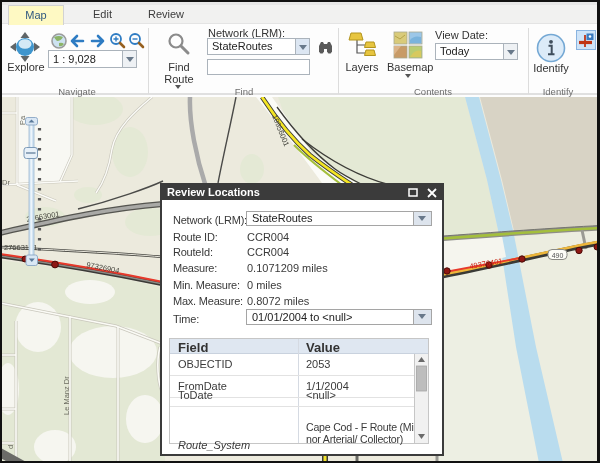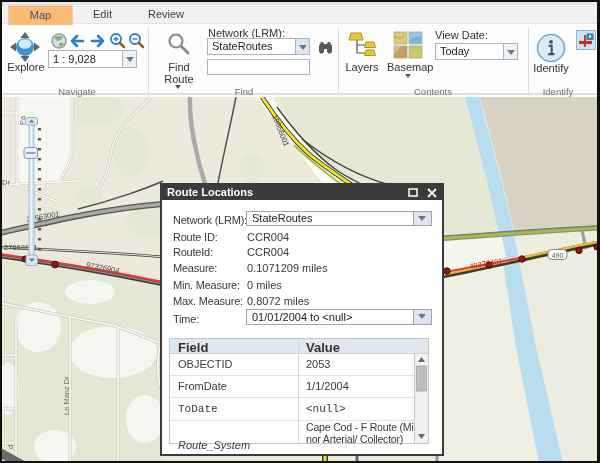--- a/index.html
+++ b/index.html
@@ -4,21 +4,21 @@
 <style>
 * { margin:0; padding:0; box-sizing:border-box; }
 html,body { width:600px; height:463px; overflow:hidden; background:#000; }
 body { font-family:"Liberation Sans", sans-serif; position:relative; }
 .abs { position:absolute; }
 
 #ribbon { position:absolute; left:0; top:0; width:600px; height:97px; background:#fdfdfd; }
 #topbar { position:absolute; left:0; top:0; width:600px; height:2px; background:#111; }
 #strip { position:absolute; left:0; top:2px; width:600px; height:3px; background:#e7e7e7; }
 #tabrow { position:absolute; left:2px; top:5px; width:598px; height:19px; background:#f1f1f0; border-bottom:1px solid #e4e4e4; }
-#tabMap { position:absolute; left:6px; top:0px; width:65px; height:20px; z-index:2; background:#fdba74; border:1px solid #d2d2d2; border-bottom:none; color:#30587f; font-size:11px; text-align:center; line-height:18px; }
+#tabMap { position:absolute; left:6px; top:0px; width:56px; height:20px; z-index:2; background:#fef9c3; border:1px solid #d2d2d2; border-bottom:none; color:#30587f; font-size:11px; text-align:center; line-height:18px; }
 .tab { position:absolute; top:0; height:19px; color:#3c3c3c; font-size:11px; line-height:18px; }
 #body { position:absolute; left:2px; top:24px; width:598px; height:71px; background:#fdfdfd; border-bottom:2px solid #e0e0e0; }
 .sep { position:absolute; top:4px; height:66px; width:1px; background:#dcdcdc; }
 .glabel { position:absolute; top:62px; font-size:9.5px; color:#6e6e6e; text-align:center; }
 .btntext { position:absolute; font-size:11px; color:#333; text-align:center; }
 .combo { position:absolute; background:#fff; border:1px solid #abb3bb; }
 .combo .txt { position:absolute; left:4px; top:0; font-size:11px; color:#222; }
 .cbtn { position:absolute; right:0; top:0; height:100%; width:14px; background:#eef1f4; border-left:1px solid #abb3bb; }
 .cbtn:after { content:""; position:absolute; left:3px; top:6px; border:4px solid transparent; border-top:5px solid #69798a; }
 .cbtn.blue { background:#dce6f2; }
@@ -280,21 +280,21 @@
     <rect x="25.5" y="20.5" width="12" height="7.5" rx="2" fill="#d9e7f4" stroke="#8aa6c4" stroke-width="0.9"></rect>
     <polygon points="31.5,22.5 34.5,25.5 28.5,25.5" fill="#5a7a9a"></polygon>
     <rect x="24" y="50.5" width="13.5" height="11" rx="2.5" fill="#e7f0f8" stroke="#7c9ab8" stroke-width="1"></rect>
     <line x1="26" y1="56" x2="35.5" y2="56" stroke="#6a86a2" stroke-width="1.4"></line>
     <rect x="26" y="158" width="11.5" height="10.5" rx="2" fill="#d9e7f4" stroke="#8aa6c4" stroke-width="0.9"></rect>
     <polygon points="28.8,161.5 34.8,161.5 31.8,165" fill="#5a7a9a"></polygon>
   </g>
 </svg>
 
 <div id="dlg">
-  <div id="dtitle">Route Locations</div>
+  <div id="dtitle">Review Locations</div>
   <svg class="abs" style="left:246px;top:3px;" width="32" height="10" viewBox="0 0 32 10">
     <rect x="1" y="1" width="8" height="7" fill="none" stroke="#fff" stroke-width="1.5"></rect>
     <path d="M20,1 l8,8 M28,1 l-8,8" stroke="#fff" stroke-width="1.8"></path>
   </svg>
   <div class="dlab" style="top:29px;">Network (LRM):</div>
   <div class="dcombo" style="top:26px;height:15px;">
       <div class="txt" style="line-height:13px;">StateRoutes</div>
       <div class="dcbtn"></div>
     </div>
   <div class="dlab" style="top:46px;">Route ID:</div>
@@ -319,21 +319,21 @@
       </div>
     <div id="vline"></div>
     <div class="trow" style="top:15px;height:22px;line-height:21px;">
         <span class="c1">OBJECTID</span>
         <span class="c2">2053</span>
       </div>
     <div class="trow" style="top:37px;height:22px;line-height:21px;">
         <span class="c1">FromDate</span>
         <span class="c2">1/1/2004</span>
       </div>
-    <div class="trow" style="top:59px;height:23px;line-height:22px;font-family:Liberation Mono, monospace;">
+    <div class="trow" style="top:45px;height:23px;line-height:22px;">
         <span class="c1">ToDate</span>
         <span class="c2">&lt;null&gt;</span>
       </div>
     <div class="trow" style="top:82px;height:22px;border-bottom:none;">
         <span class="c1" style="top:18px;position:absolute;font-style:italic;">Route_System</span>
         <span class="c2" style="position:absolute;top:0px;line-height:12px;font-size:10.6px;letter-spacing:-0.22px;">Cape Cod - F Route (Mi<br>nor Arterial/ Collector)</span>
       </div>
     <div id="sbar">
       <polygon points="0,0"></polygon>
       <svg width="13" height="89" viewBox="0 0 13 89">

